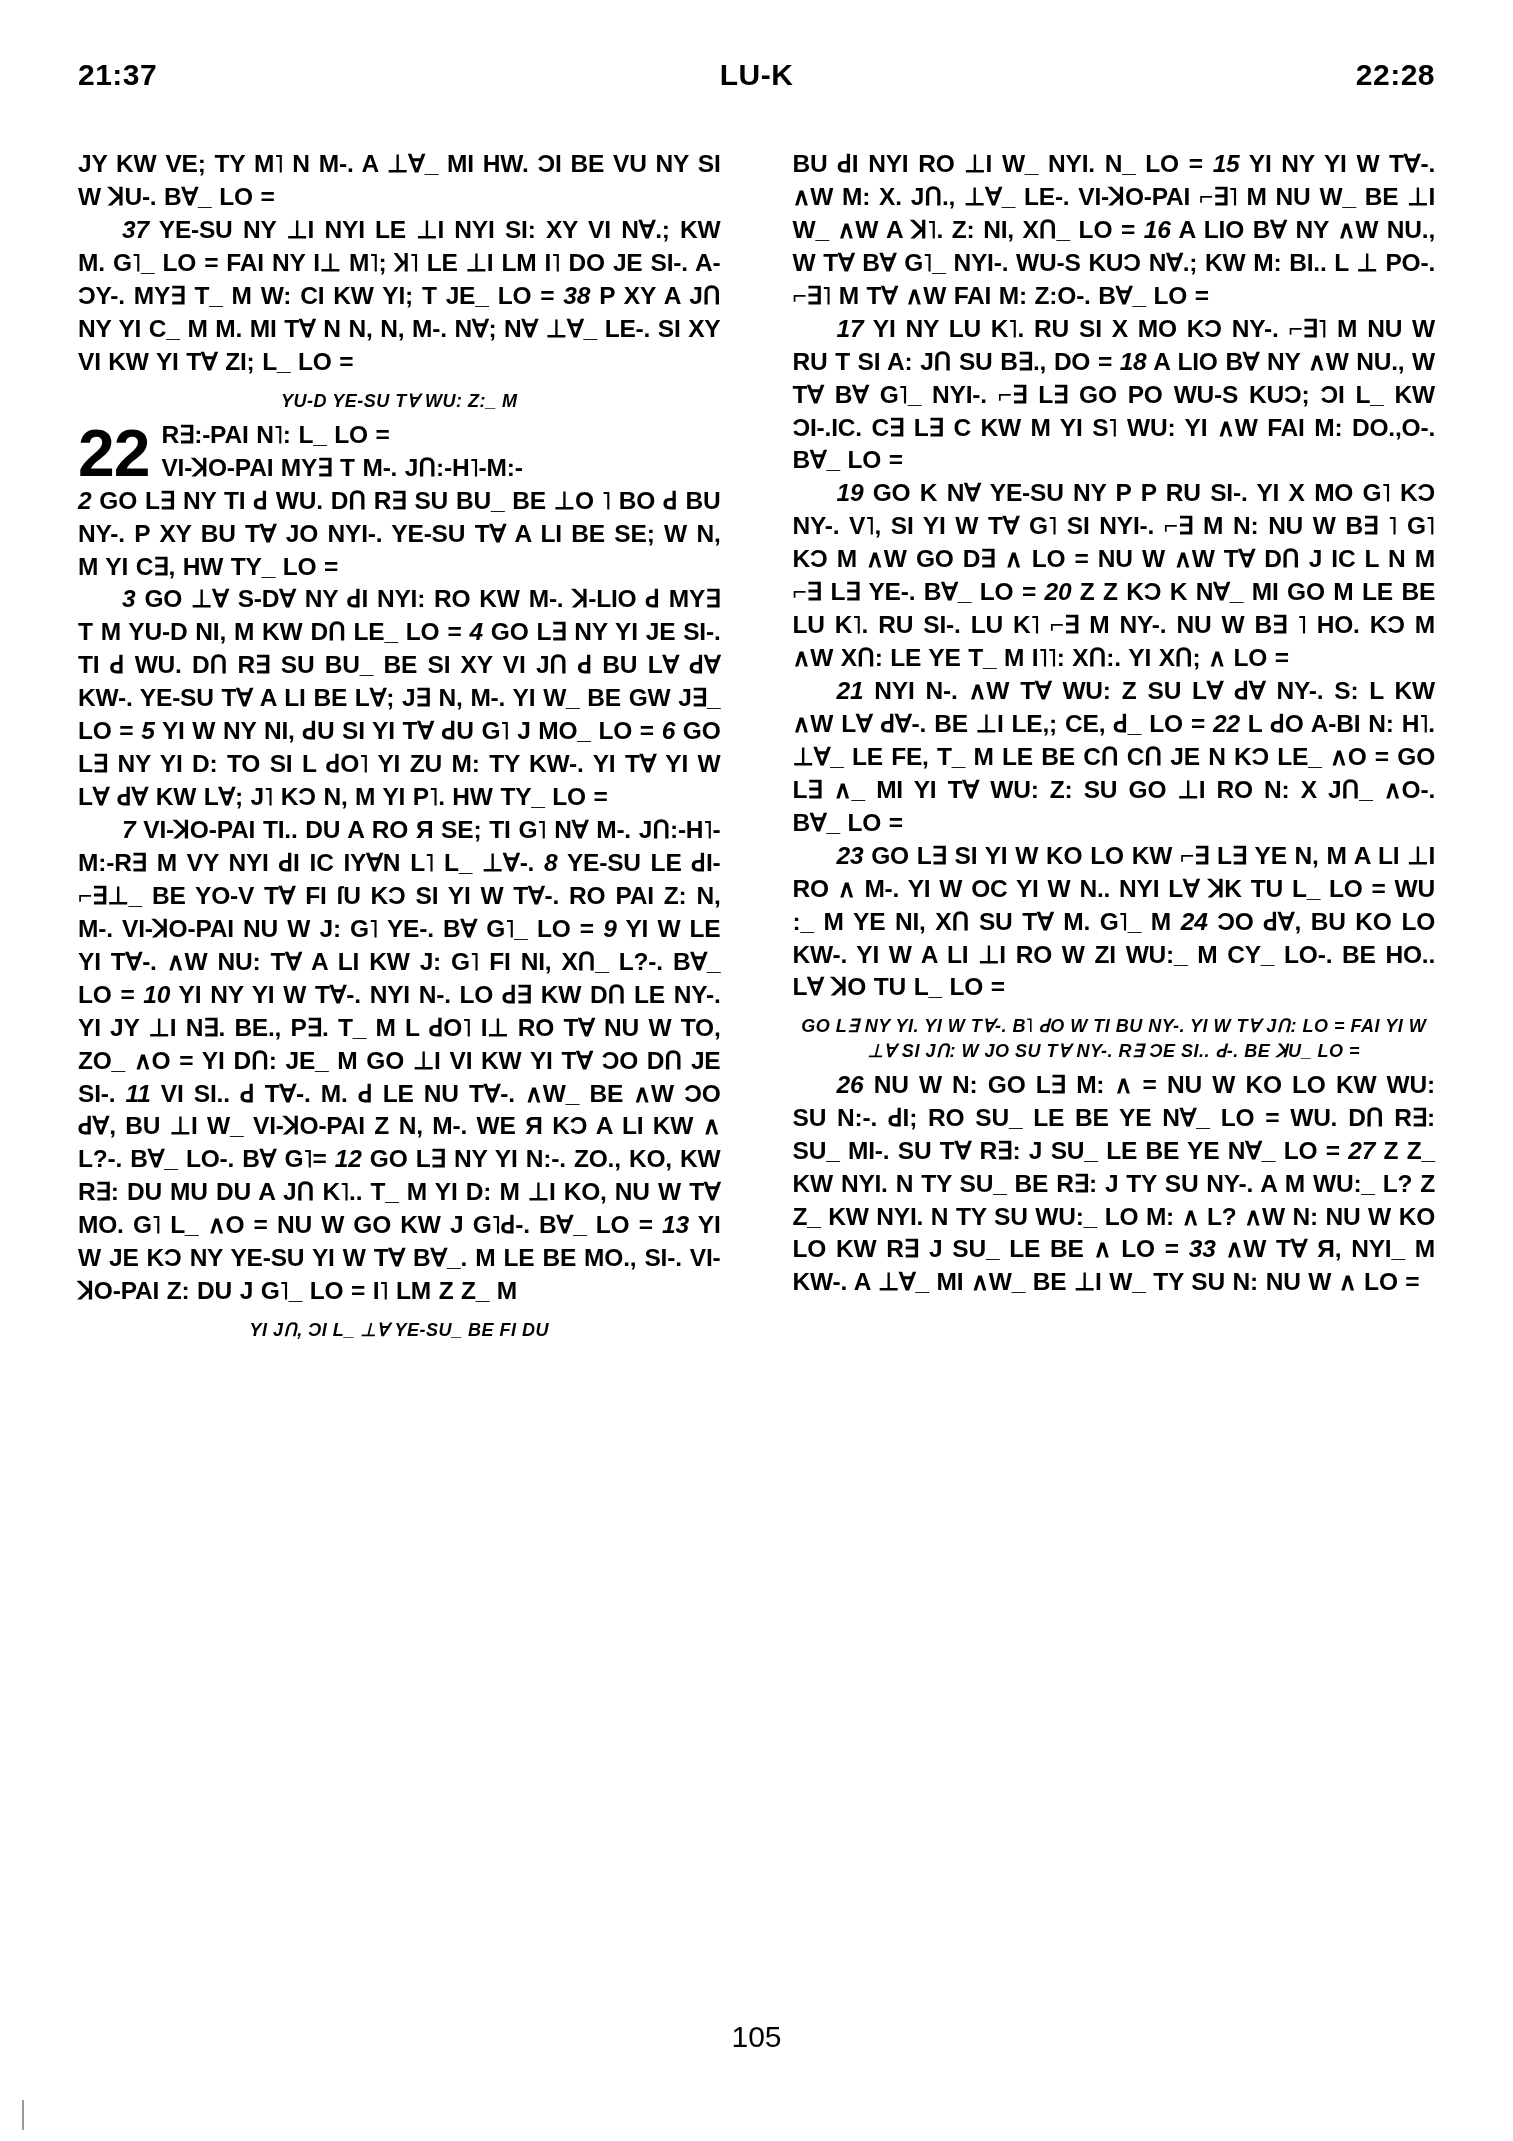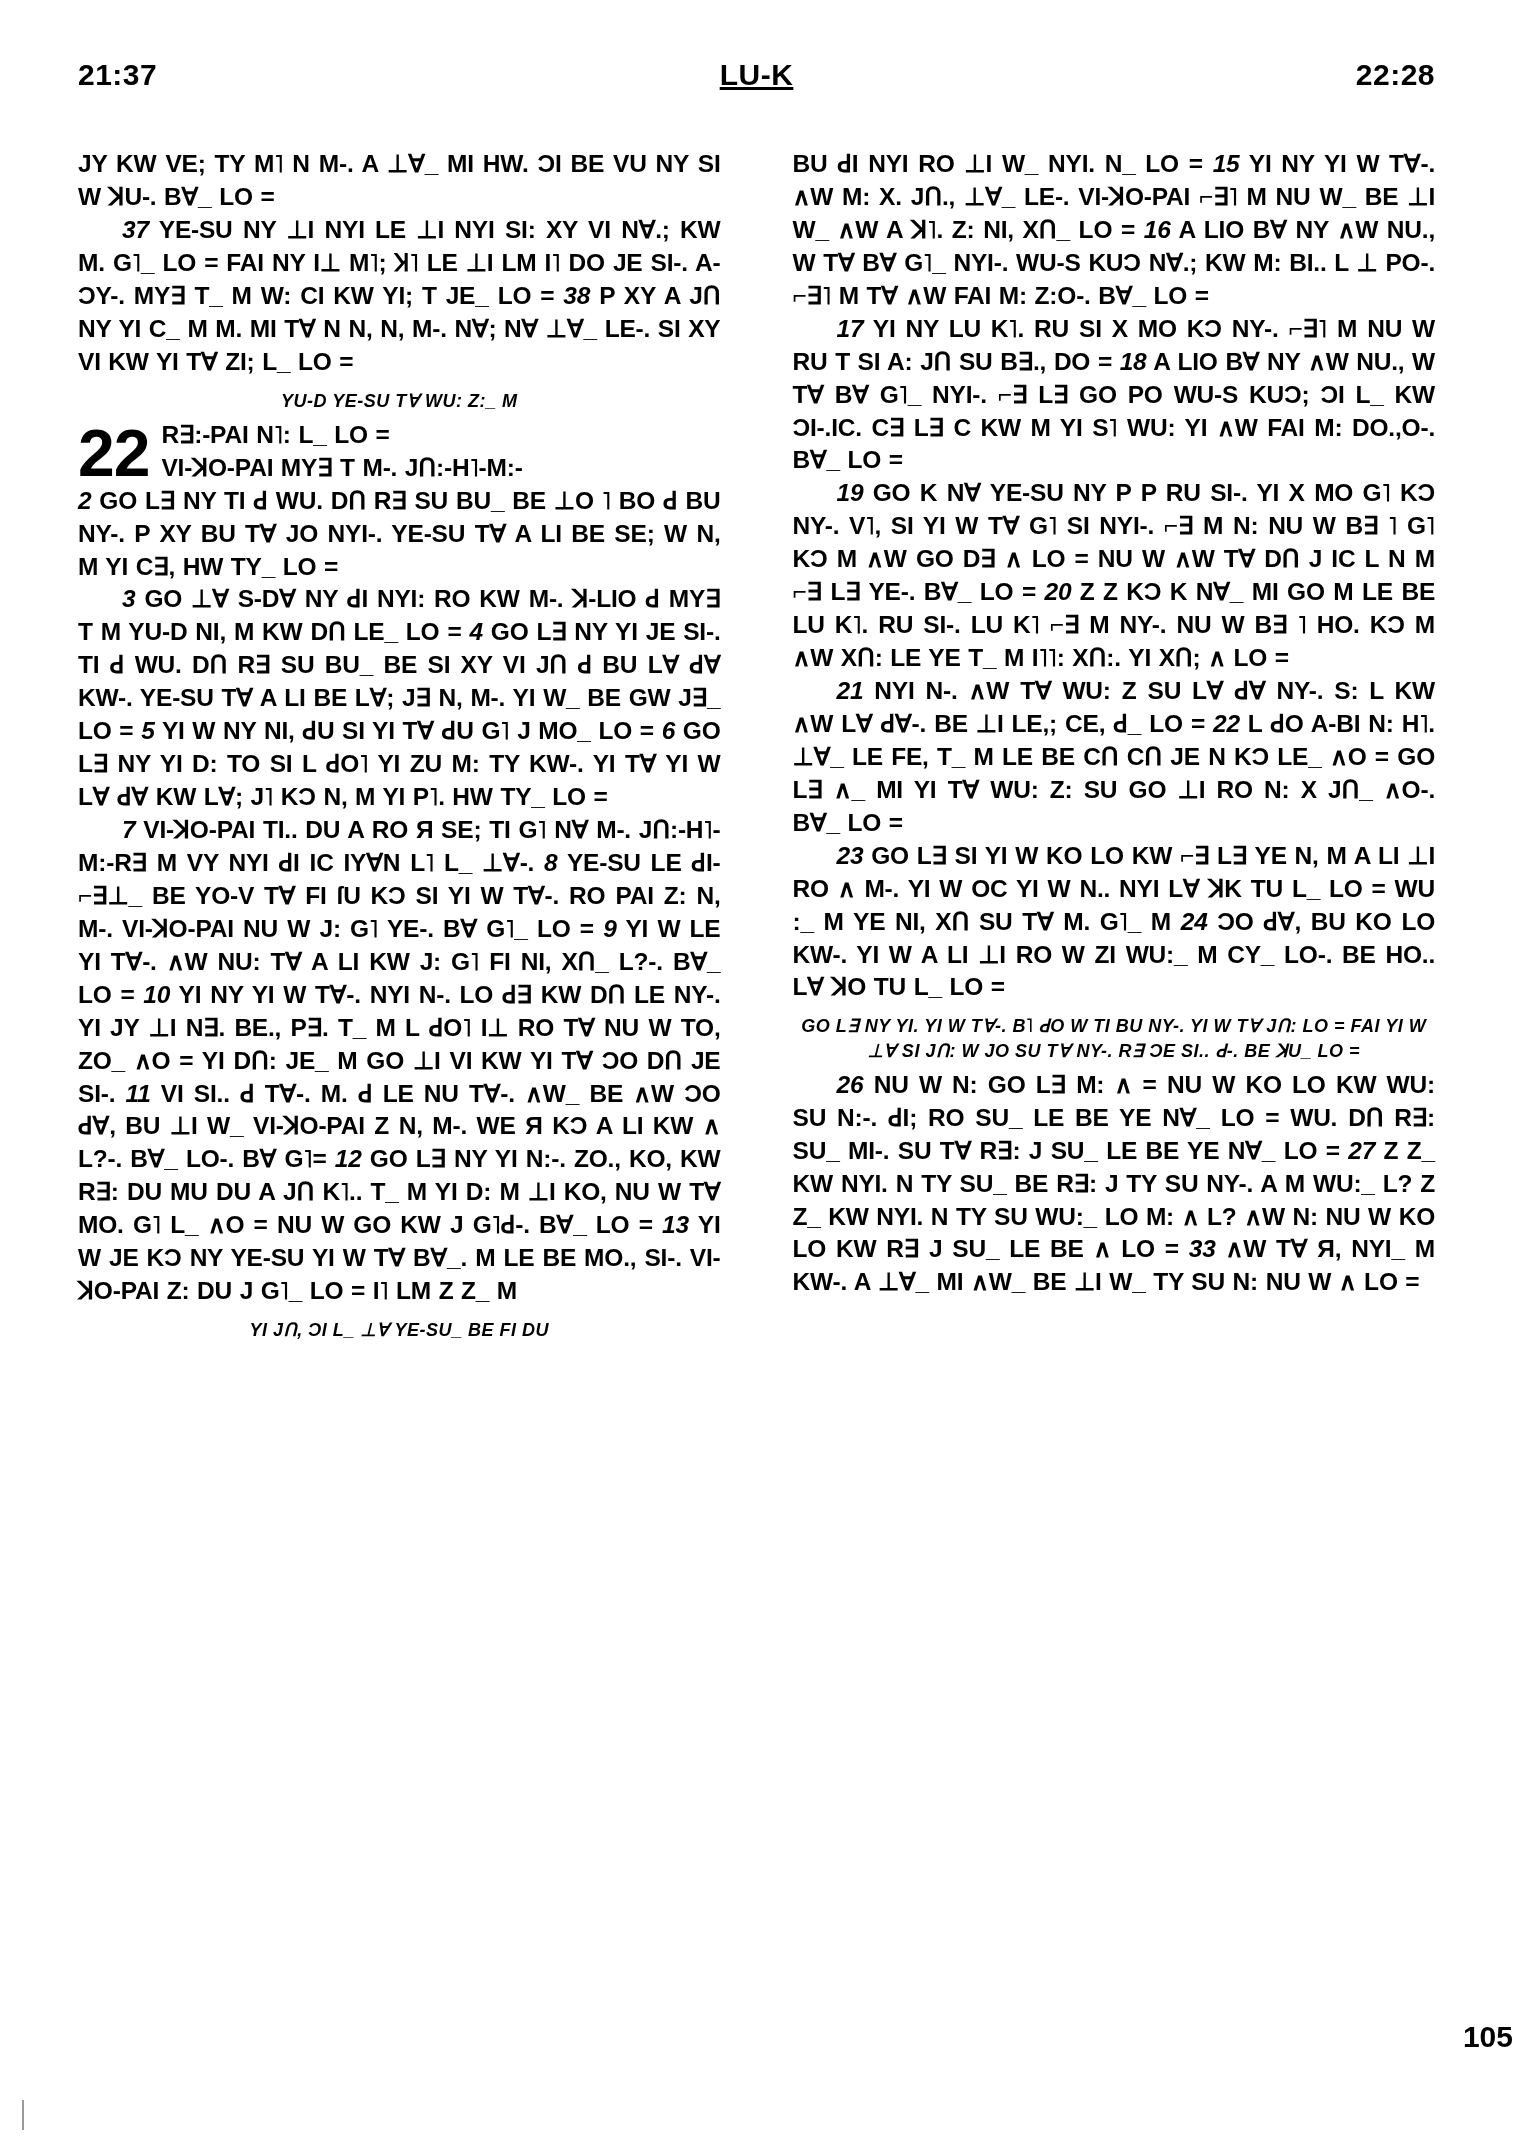--- a/index.html
+++ b/index.html
@@ -35,21 +35,20 @@
     font-weight: bold;
     font-size: 30px;
     letter-spacing: 0.5px;
   }
   .header .hdr-center {
     position: absolute;
     left: 0; right: 0;
     text-align: center;
     font-size: 30px;
     font-weight: bold;
-    text-decoration: underline;
   }
   .hdr-left, .hdr-right { position: relative; z-index: 2; }
 
   
   .columns {
     position: absolute;
     left: 78px;
     top: 148px;
     width: 1357px;
     height: 1840px;
@@ -102,23 +101,23 @@
   }
   .vn {
     font-weight: bold;
     font-style: italic;
   }
   
   .footer {
     position: absolute;
     left: 0; right: 0;
     top: 2020px;
-    text-align: right;
+    text-align: center;
     font-size: 30px;
-    font-weight: bold;
+    font-weight: normal;
   }
   .edge-mark {
     position: absolute;
     left: 22px;
     top: 2100px;
     width: 2px;
     height: 30px;
     background: #9a9a9a;
   }
 </style>

